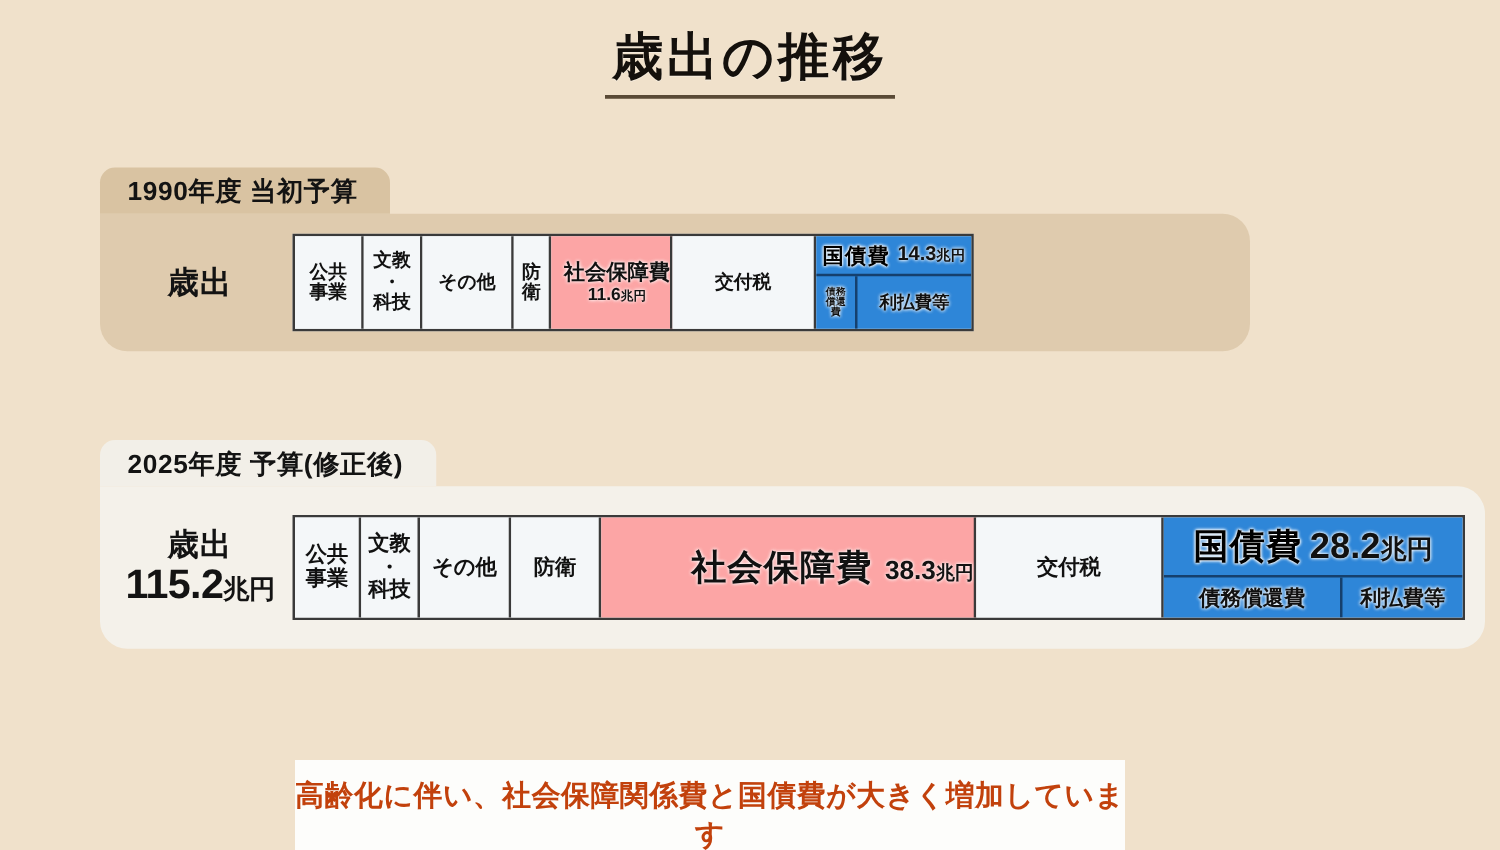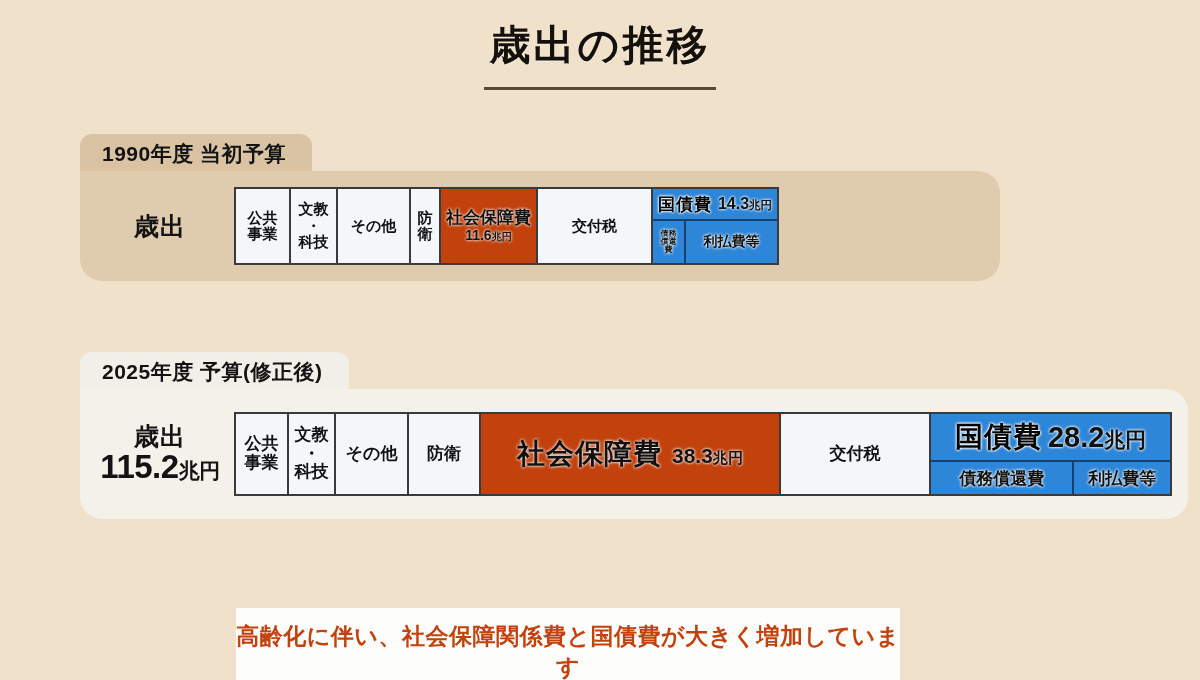--- a/index.html
+++ b/index.html
@@ -23,21 +23,21 @@
     left: 0;
     width: 1200px;
     text-align: center;
   }
   .title {
     display: inline-block;
     font-size: 41px;
     font-weight: 700;
     letter-spacing: 3px;
     color: #14100c;
-    padding: 0 6px 14px 6px;
+    padding: 0 6px 3px 6px;
     border-bottom: 3px solid #5a4a36;
     text-shadow: 0 1px 0 rgba(255,255,255,.35);
   }
 
   
   .card {
     position: absolute;
     left: 48px;
     padding-left: 32px;
   }
@@ -123,21 +123,21 @@
   .seg-text {
     font-size: 15px;
     font-weight: 700;
     line-height: 1.1;
     letter-spacing: 0;
     color: #111;
     white-space: pre-line;
   }
   .card-2025 .seg-text { font-size: 17px; }
 
-  .seg.teal { background: #c2410c; }
+  .seg.teal { background: #fca5a5; justify-content: flex-end; }
   .seg.teal .seg-text { font-size: 17px; }
   .card-2025 .seg.teal .seg-text { font-size: 28px; letter-spacing: 1px; }
 
   .seg-amt {
     font-size: 14px;
     font-weight: 700;
   }
   .card-2025 .seg-amt { font-size: 21px; }
   .seg-amt .unit { font-size: .72em; }
 

